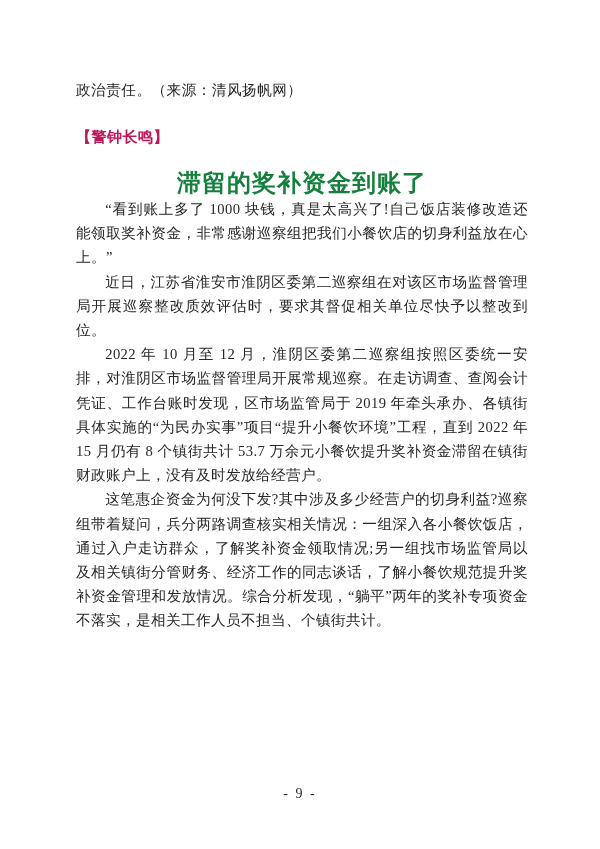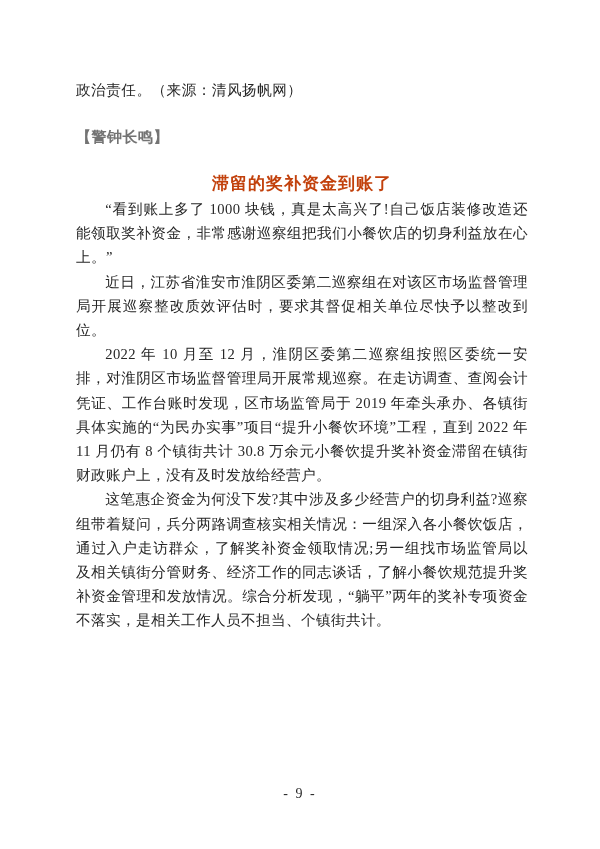--- a/index.html
+++ b/index.html
@@ -23,30 +23,30 @@
     font-size: 14.6px;
     line-height: 24px;
     letter-spacing: 0.5px;
     text-align: left;
   }
   .section-header {
     margin: 23px 0 0 0;
     font-size: 15px;
     line-height: 24px;
     font-weight: bold;
-    color: #737373;
+    color: #be185d;
     letter-spacing: 0.5px;
   }
   .article-title {
     margin: 21px 0 0 0;
-    font-size: 17px;
+    font-size: 24px;
     line-height: 27px;
     font-weight: bold;
     text-align: center;
-    color: #c2410c;
+    color: #15803d;
     letter-spacing: 1px;
   }
   .content {
   }
   .content p {
     margin: 0;
     font-size: 14.6px;
     line-height: 24.2px;
     text-align: justify;
     text-indent: 2em;
@@ -71,19 +71,19 @@
 
   <p class="cont-line">政治责任。（来源：清风扬帆网）</p>
 
   <p class="section-header">【警钟长鸣】</p>
 
   <h1 class="article-title">滞留的奖补资金到账了</h1>
 
   <div class="content">
     <p>“看到账上多了 1000 块钱，真是太高兴了!自己饭店装修改造还能领取奖补资金，非常感谢巡察组把我们小餐饮店的切身利益放在心上。”</p>
     <p>近日，江苏省淮安市淮阴区委第二巡察组在对该区市场监督管理局开展巡察整改质效评估时，要求其督促相关单位尽快予以整改到位。</p>
-    <p>2022 年 10 月至 12 月，淮阴区委第二巡察组按照区委统一安排，对淮阴区市场监督管理局开展常规巡察。在走访调查、查阅会计凭证、工作台账时发现，区市场监管局于 2019 年牵头承办、各镇街具体实施的“为民办实事”项目“提升小餐饮环境”工程，直到 2022 年 11 月仍有 8 个镇街共计 30.8 万余元小餐饮提升奖补资金滞留在镇街财政账户上，没有及时发放给经营户。</p>
+    <p>2022 年 10 月至 12 月，淮阴区委第二巡察组按照区委统一安排，对淮阴区市场监督管理局开展常规巡察。在走访调查、查阅会计凭证、工作台账时发现，区市场监管局于 2019 年牵头承办、各镇街具体实施的“为民办实事”项目“提升小餐饮环境”工程，直到 2022 年 15 月仍有 8 个镇街共计 53.7 万余元小餐饮提升奖补资金滞留在镇街财政账户上，没有及时发放给经营户。</p>
     <p>这笔惠企资金为何没下发?其中涉及多少经营户的切身利益?巡察组带着疑问，兵分两路调查核实相关情况：一组深入各小餐饮饭店，通过入户走访群众，了解奖补资金领取情况;另一组找市场监管局以及相关镇街分管财务、经济工作的同志谈话，了解小餐饮规范提升奖补资金管理和发放情况。综合分析发现，“躺平”两年的奖补专项资金不落实，是相关工作人员不担当、个镇街共计。</p>
   </div>
 
   <div class="page-number">- 9 -</div>
 
 </div>
 
 </body></html>

